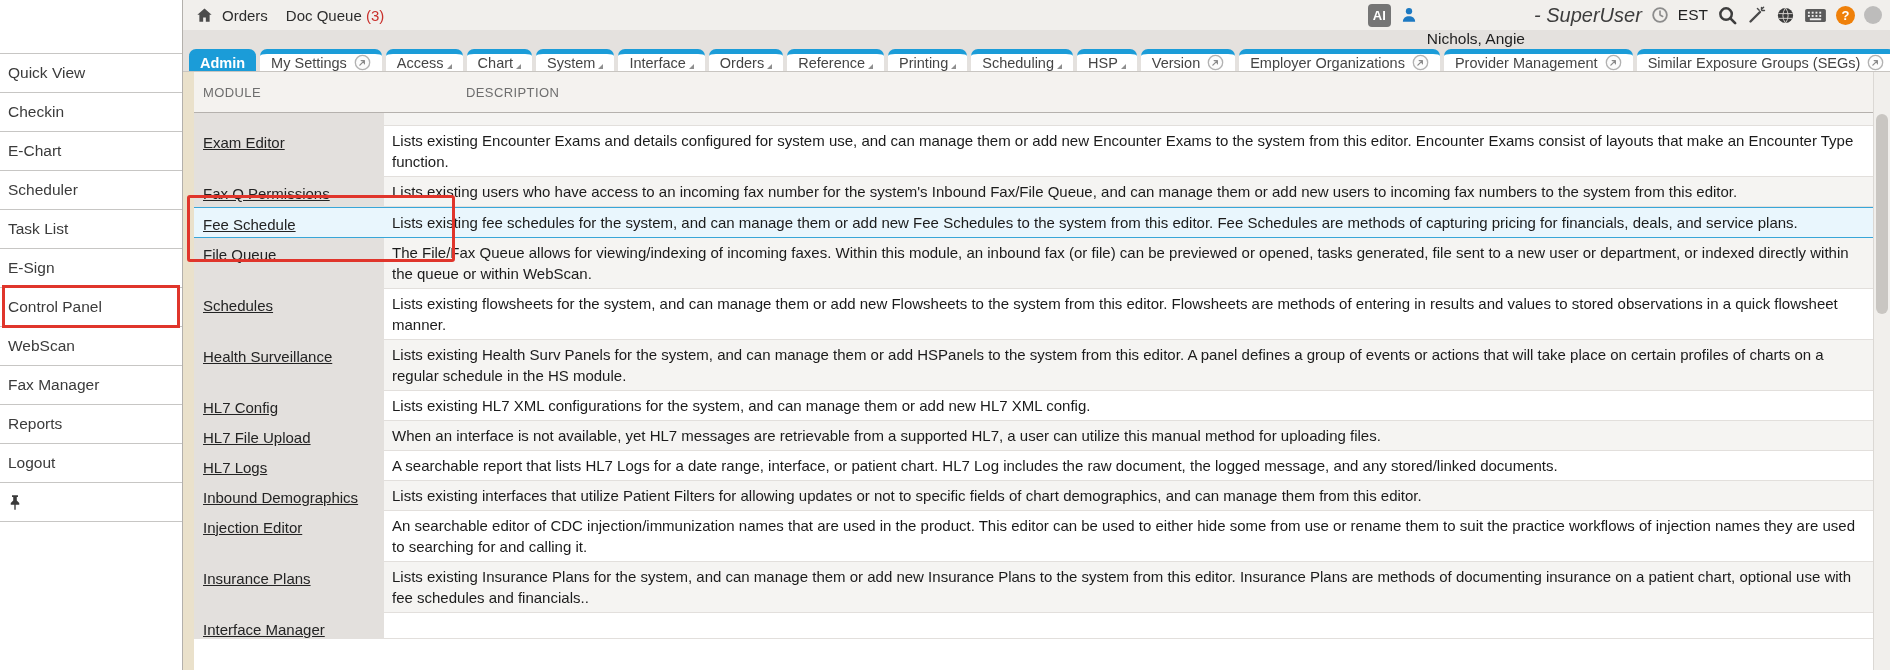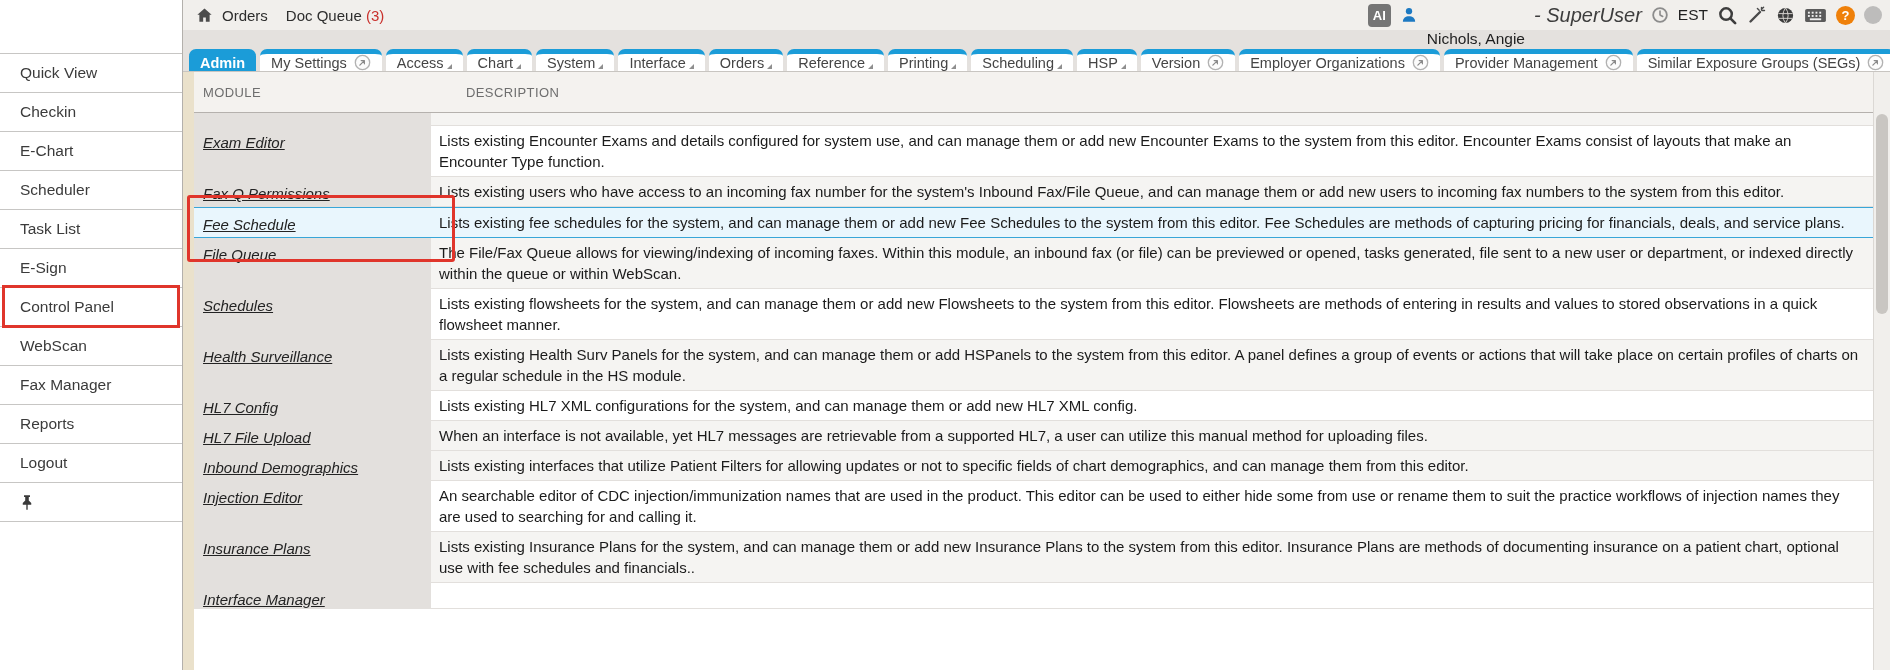--- a/index.html
+++ b/index.html
@@ -2,21 +2,21 @@
 <html><head>
 <meta charset="utf-8">
 <style>
   html,body{margin:0;padding:0;}
   body{width:1890px;height:670px;overflow:hidden;position:relative;background:#fff;
        font-family:"Liberation Sans", sans-serif;-webkit-font-smoothing:antialiased;}
   
   .sidebar{position:absolute;left:0;top:0;width:182px;height:670px;background:#fff;z-index:2;}
   .side-list{position:absolute;top:53px;left:0;right:0;border-top:1px solid #c7c6c4;}
   .side-item{height:39px;border-bottom:1px solid #c7c6c4;display:flex;align-items:center;
-             padding-left:20px;font-size:15.5px;color:#3b3b3b;position:relative;box-sizing:border-box;cursor:pointer;}
+             padding-left:8px;font-size:15.5px;color:#3b3b3b;position:relative;box-sizing:border-box;cursor:pointer;}
   .side-ann{position:absolute;left:2px;right:2px;top:-3px;bottom:-2px;border:3px solid #e0352b;z-index:6;pointer-events:none;}
   .pin-glyph{display:flex;align-items:center;}
   
   .main{position:absolute;left:182px;top:0;width:1708px;height:670px;border-left:1px solid #b3b0ac;box-sizing:border-box;}
   
   .topbar{height:30px;background:#f1efec;display:flex;align-items:center;padding:0 6px 0 12px;}
   .crumbs{display:flex;align-items:center;gap:18px;font-size:15px;color:#2d2d2d;margin-left:8px;}
   .crumb{cursor:pointer;}
   .cnt{color:#c9302c;}
   .uarea{margin-left:auto;display:flex;align-items:center;gap:9px;padding-right:2px;}
@@ -41,21 +41,21 @@
   .ext{margin-left:7px;display:flex;align-items:center;}
   
   .table{position:absolute;top:72px;left:0;right:0;bottom:0;overflow:hidden;background:#fff;}
   .beige{position:absolute;left:0;top:0;bottom:0;width:11px;background:#eae1cb;}
   .thead{height:40px;margin:0 16px 0 11px;background:#f4f2ef;border-bottom:1px solid #b5b1ad;position:relative;}
   .thead span{position:absolute;top:50%;transform:translateY(-50%);font-size:13px;color:#6e6e6e;letter-spacing:.4px;}
   .h-module{left:9px;}
   .h-desc{left:272px;}
   .rows{margin:0 16px 0 11px;}
   .row{display:flex;position:relative;}
-  .mcell{width:237px;flex:none;background:#e3e0dd;padding:8px 6px 0 9px;box-sizing:border-box;font-style:italic;}
+  .mcell{width:190px;flex:none;background:#e3e0dd;padding:8px 6px 0 9px;box-sizing:border-box;}
   .dcell{flex:1;padding:4px 12px 4px 8px;border-bottom:1px solid #e2dfdc;font-size:15px;line-height:21px;
          color:#1b1b1b;box-sizing:border-box;}
   .row.g .dcell{background:#f5f4f2;}
   .row.w .dcell{background:#fff;}
   .row.hl{border-top:1px solid #38a6d8;border-bottom:1px solid #38a6d8;}
   .row.hl .mcell,.row.hl .dcell{background:#e9f6fd;border-bottom:none;}
   .mlink{color:#232323;text-decoration:underline;font-size:15px;cursor:pointer;}
   .sliver .dcell,.sliver .mcell{height:13px;padding:0;}
   .ann{position:absolute;left:-7px;top:-13px;width:262px;height:61px;border:3px solid #e0352b;border-radius:3px;
        z-index:5;pointer-events:none;}
@@ -309,20 +309,24 @@
           <div class="dcell">Lists existing Health Surv Panels for the system, and can manage them or add HSPanels to the system from this editor. A panel defines a group of events or actions that will take place on certain profiles of charts on a regular schedule in the HS module.</div>
         </div>
         <div class="row w">
           <div class="mcell"><a class="mlink">HL7 Config</a></div>
           <div class="dcell">Lists existing HL7 XML configurations for the system, and can manage them or add new HL7 XML config.</div>
         </div>
         <div class="row g">
           <div class="mcell"><a class="mlink">HL7 File Upload</a></div>
           <div class="dcell">When an interface is not available, yet HL7 messages are retrievable from a supported HL7, a user can utilize this manual method for uploading files.</div>
         </div>
+        <div class="row w">
+          <div class="mcell"><a class="mlink">HL7 Logs</a></div>
+          <div class="dcell">A searchable report that lists HL7 Logs for a date range, interface, or patient chart. HL7 Log includes the raw document, the logged message, and any stored/linked documents.</div>
+        </div>
         <div class="row g">
           <div class="mcell"><a class="mlink">Inbound Demographics</a></div>
           <div class="dcell">Lists existing interfaces that utilize Patient Filters for allowing updates or not to specific fields of chart demographics, and can manage them from this editor.</div>
         </div>
         <div class="row w">
           <div class="mcell"><a class="mlink">Injection Editor</a></div>
           <div class="dcell">An searchable editor of CDC injection/immunization names that are used in the product. This editor can be used to either hide some from use or rename them to suit the practice workflows of injection names they are used to searching for and calling it.</div>
         </div>
         <div class="row g">
           <div class="mcell"><a class="mlink">Insurance Plans</a></div>

